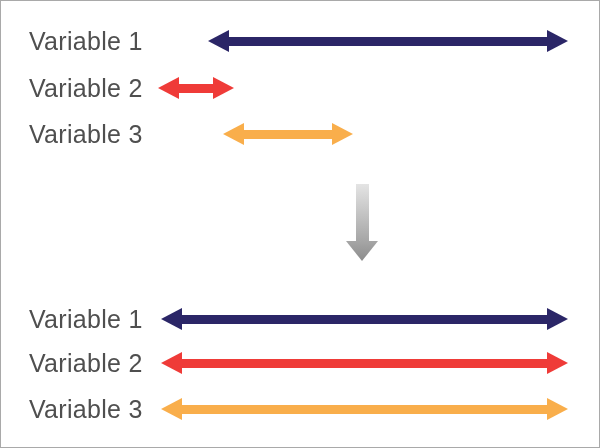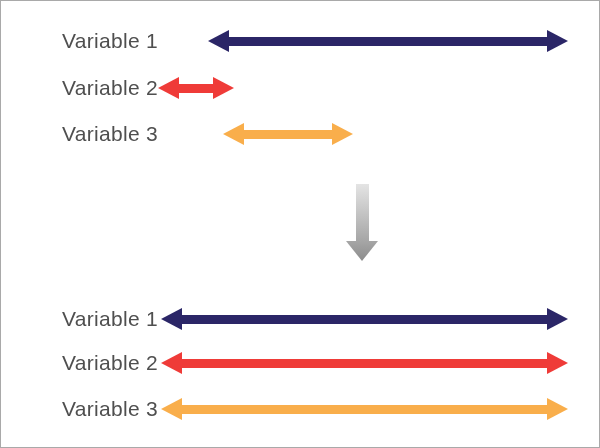--- a/index.html
+++ b/index.html
@@ -3,22 +3,22 @@
 <meta charset="utf-8">
 <style>
   html,body{margin:0;padding:0;background:#ffffff;}
   body{font-family:"Liberation Sans", sans-serif;}
   .frame{
     position:relative;width:600px;height:448px;box-sizing:border-box;
     border:1px solid var(--border,#a9a9a9);background:#ffffff;overflow:hidden;
   }
   .var-label{
     position:absolute;left:28px;height:30px;line-height:30px;
-    font-size:21px;font-weight:500;color:var(--label,#4f4f4f);
-    letter-spacing:0.3px;white-space:nowrap;margin-left:33px;
+    font-size:25px;font-weight:500;color:var(--label,#4f4f4f);
+    letter-spacing:0.3px;white-space:nowrap;
   }
   .dbl-arrow{position:absolute;height:22px;display:flex;align-items:center;}
   .dbl-arrow .head{width:21px;height:22px;background:var(--c,#000);flex:none;}
   .head-l{clip-path:polygon(100% 0,0 50%,100% 100%);}
   .head-r{clip-path:polygon(0 0,100% 50%,0 100%);}
   .dbl-arrow .shaft{flex:1 1 auto;height:9px;background:var(--c,#000);margin:0 -1px;}
   .down-arrow{
     position:absolute;left:345px;top:183px;width:32px;
     display:flex;flex-direction:column;align-items:center;
   }

